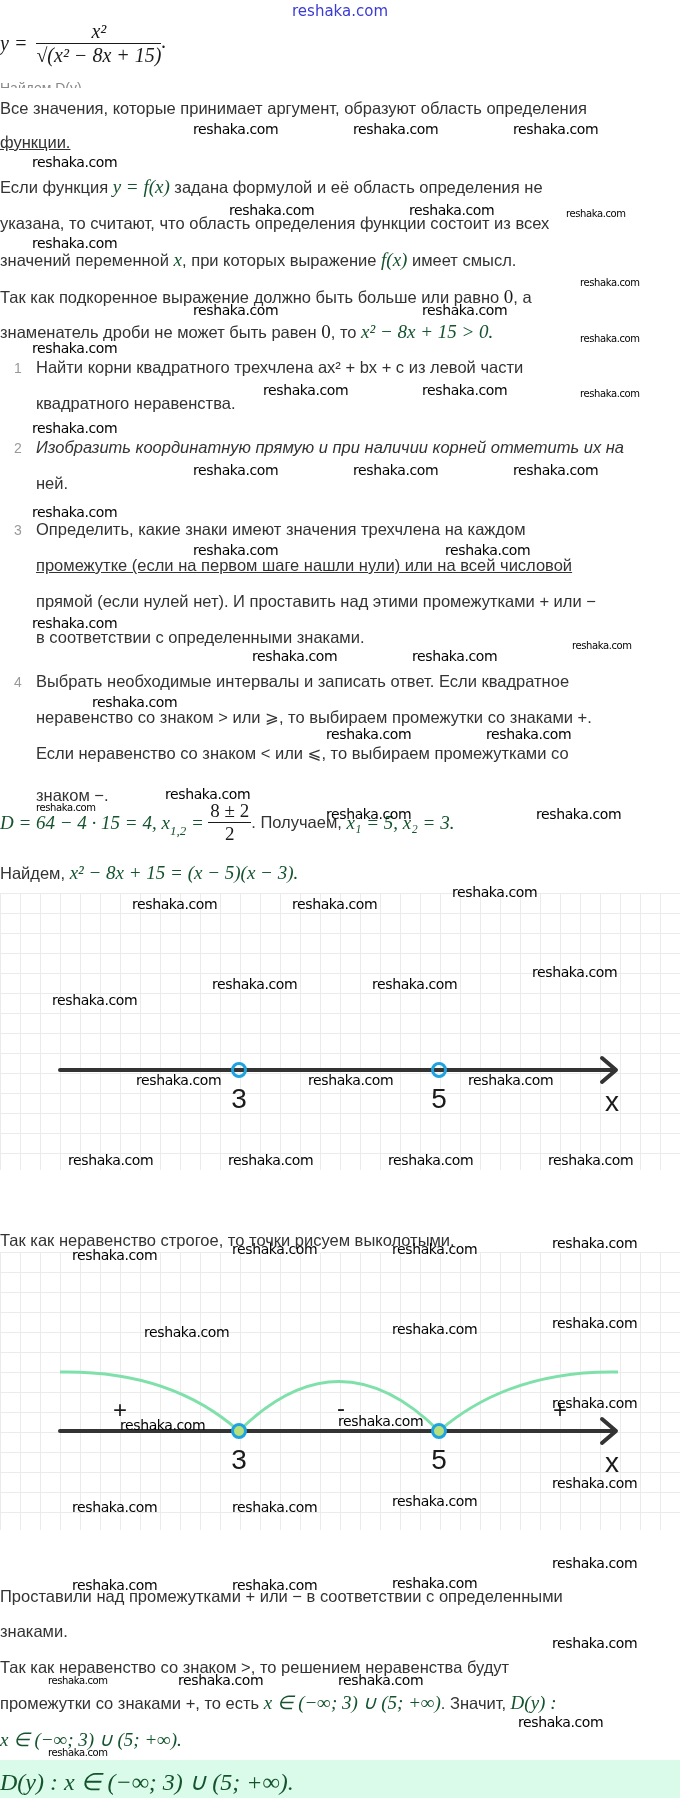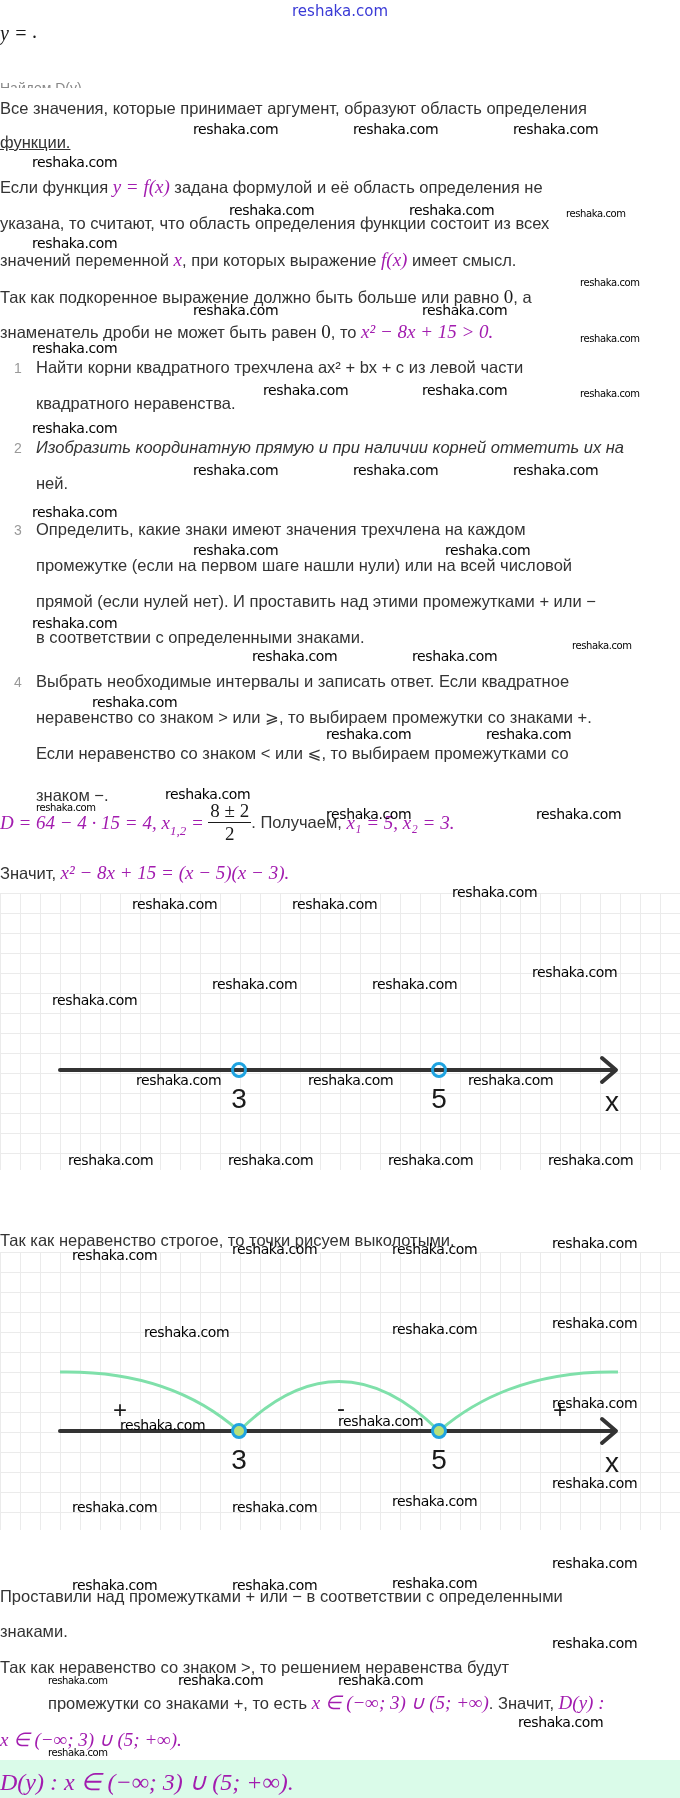--- a/index.html
+++ b/index.html
@@ -2,21 +2,21 @@
 <html><head>
 <meta charset="utf-8">
 <style>
   html, body { margin: 0; padding: 0; background: #ffffff; }
   body { width: 680px; height: 1798px; position: relative; overflow: hidden;
          font-family: "Liberation Sans", sans-serif; color: #2b2b2b; }
   .abs { position: absolute; white-space: nowrap; }
   .site-link { position: absolute; left: 292px; top: 2px; font-size: 15px; color: #3a3ad6;
                font-family: "DejaVu Sans", sans-serif; text-decoration: none; }
   .p { position: absolute; left: 0; font-size: 16.5px; line-height: 20px; color: #333; white-space: nowrap; }
-  .m { font-family: "Liberation Serif", serif; font-style: italic; font-size: 19px; color: #a21caf; }
+  .m { font-family: "Liberation Serif", serif; font-style: italic; font-size: 19px; color: #14532d; }
   .mr { font-family: "Liberation Serif", serif; font-style: normal; font-size: 19px; color: #1a1a1a; }
   .num { position: absolute; left: 14px; font-size: 14px; color: #999; }
   .li { left: 36px; }
   .wm { position: absolute; font-family: "DejaVu Sans", sans-serif; color: #000; font-size: 14px; letter-spacing: -0.4px; white-space: nowrap; }
   .wm.small { font-size: 10px; }
   .frac { display: inline-block; vertical-align: middle; text-align: center; }
   .frac .top { display: block; border-bottom: 1px solid #1a1a1a; padding: 0 2px; }
   .frac .bot { display: block; }
   .grid { position: absolute; left: 0; width: 680px;
           background-color: #fff;
@@ -27,21 +27,24 @@
   .answer { position: absolute; left: 0; top: 1760px; width: 680px; height: 38px; background: #dafbe9; }
   svg text { font-family: "Liberation Sans", sans-serif; }
 </style>
 </head>
 <body>
 
 <a class="site-link" href="#">reshaka.com</a>
 
 <div class="abs" style="left:0;top:20px;font-family:'Liberation Serif',serif;font-style:italic;font-size:20px;color:#1a1a1a;">
   <span style="vertical-align:middle;">y =</span>
-  <span>.</span>
+  <span class="frac" style="margin-left:4px;">
+    <span class="top" style="border-bottom:1.5px solid #1a1a1a;padding:0 20px;">x²</span>
+    <span class="bot">√(x² − 8x + 15)</span>
+  </span><span>.</span>
 </div>
 <div class="p" style="top:78px;color:#888;font-size:14px;height:10px;overflow:hidden;">Найдем D(y)</div>
 
 <div class="p" style="top:98px;">Все значения, которые принимает аргумент, образуют область определения</div>
 <div class="p" style="top:132px;text-decoration:underline;">функции.</div>
 
 <div class="p" style="top:177px;"><span>Если функция </span><span class="m">y = f(x)</span><span> задана формулой и её область определения не</span></div>
 <div class="p" style="top:213px;">указана, то считают, что область определения функции состоит из всех</div>
 <div class="p" style="top:250px;"><span>значений переменной </span><span class="m">x</span><span>, при которых выражение </span><span class="m">f(x)</span><span> имеет смысл.</span></div>
 
@@ -52,40 +55,40 @@
   <div class="num" style="top:360px;">1</div>
   <div class="p li" style="top:357px;">Найти корни квадратного трехчлена ax² + bx + c из левой части</div>
   <div class="p li" style="top:393px;">квадратного неравенства.</div>
 
   <div class="num" style="top:440px;">2</div>
   <div class="p li" style="top:437px;font-style:italic;">Изобразить координатную прямую и при наличии корней отметить их на</div>
   <div class="p li" style="top:473px;">ней.</div>
 
   <div class="num" style="top:522px;">3</div>
   <div class="p li" style="top:519px;">Определить, какие знаки имеют значения трехчлена на каждом</div>
-  <div class="p li" style="top:555px;">промежутке (если на первом шаге нашли нули) или на всей числовой</div>
+  <div class="p li" style="top:555px;text-decoration:underline;">промежутке (если на первом шаге нашли нули) или на всей числовой</div>
   <div class="p li" style="top:591px;">прямой (если нулей нет). И проставить над этими промежутками + или −</div>
   <div class="p li" style="top:627px;">в соответствии с определенными знаками.</div>
 
   <div class="num" style="top:674px;">4</div>
   <div class="p li" style="top:671px;">Выбрать необходимые интервалы и записать ответ. Если квадратное</div>
   <div class="p li" style="top:707px;">неравенство со знаком &gt; или ⩾, то выбираем промежутки со знаками +.</div>
   <div class="p li" style="top:743px;">Если неравенство со знаком &lt; или ⩽, то выбираем промежутками со</div>
   <div class="p li" style="top:785px;">знаком −.</div>
 </div>
 
 <div class="abs" style="left:0;top:800px;font-size:16.5px;color:#333;">
   <span class="m" style="vertical-align:middle;text-align:right;">D = 64 − 4 · 15 = 4, x</span><span class="m" style="font-size:13px;vertical-align:-8px;">1,2</span><span class="m" style="vertical-align:middle;"> =</span>
   <span class="frac mr">
     <span class="top">8 ± 2</span>
     <span class="bot">2</span>
   </span><span style="vertical-align:middle;text-align:center;">. Получаем, </span><span class="m" style="vertical-align:middle;">x₁ = 5, x₂ = 3.</span>
 </div>
 
-<div class="p" style="top:863px;"><span>Значит, </span><span class="m">x² − 8x + 15 = (x − 5)(x − 3).</span></div>
+<div class="p" style="top:863px;"><span>Найдем, </span><span class="m">x² − 8x + 15 = (x − 5)(x − 3).</span></div>
 
 <div class="grid" style="top:893px;height:277px;">
   <svg width="680" height="277">
     <line x1="60" y1="177" x2="615" y2="177" stroke="#333" stroke-width="4" stroke-linecap="round"></line>
     <polyline points="602,165 616,177 602,189" fill="none" stroke="#333" stroke-width="4" stroke-linejoin="round" stroke-linecap="round"></polyline>
     <circle cx="239" cy="177" r="6.5" fill="none" stroke="#1fa3e0" stroke-width="3"></circle>
     <circle cx="439" cy="177" r="6.5" fill="none" stroke="#1fa3e0" stroke-width="3"></circle>
     <text x="239" y="215" font-size="28" text-anchor="middle" fill="#1a1a1a">3</text>
     <text x="439" y="215" font-size="28" text-anchor="middle" fill="#1a1a1a">5</text>
     <text x="612" y="218" font-size="28" text-anchor="middle" fill="#1a1a1a">x</text>
@@ -109,21 +112,21 @@
     <text x="239" y="217" font-size="28" text-anchor="middle" fill="#1a1a1a">3</text>
     <text x="439" y="217" font-size="28" text-anchor="middle" fill="#1a1a1a">5</text>
     <text x="612" y="220" font-size="28" text-anchor="middle" fill="#1a1a1a">x</text>
   </svg>
 </div>
 
 <div class="p" style="top:1586px;">Проставили над промежутками + или − в соответствии с определенными</div>
 <div class="p" style="top:1621px;">знаками.</div>
 
 <div class="p" style="top:1657px;">Так как неравенство со знаком &gt;, то решением неравенства будут</div>
-<div class="p" style="top:1693px;padding-left:48px;"><span>промежутки со знаками +, то есть </span><span class="m">x ∈ (−∞; 3) ∪ (5; +∞)</span><span>. Значит, </span><span class="m">D(y) :</span></div>
+<div class="p" style="top:1693px;"><span>промежутки со знаками +, то есть </span><span class="m">x ∈ (−∞; 3) ∪ (5; +∞)</span><span>. Значит, </span><span class="m">D(y) :</span></div>
 <div class="p m" style="top:1730px;">x ∈ (−∞; 3) ∪ (5; +∞).</div>
 
 <div class="answer">
   <div class="abs m" style="left:0;top:8px;font-size:24px;">D(y) : x ∈ (−∞; 3) ∪ (5; +∞).</div>
 </div>
 
 <div>
   <div class="wm" style="left:193px;top:121px;">reshaka.com</div>
   <div class="wm" style="left:353px;top:121px;">reshaka.com</div>
   <div class="wm" style="left:513px;top:121px;">reshaka.com</div>

